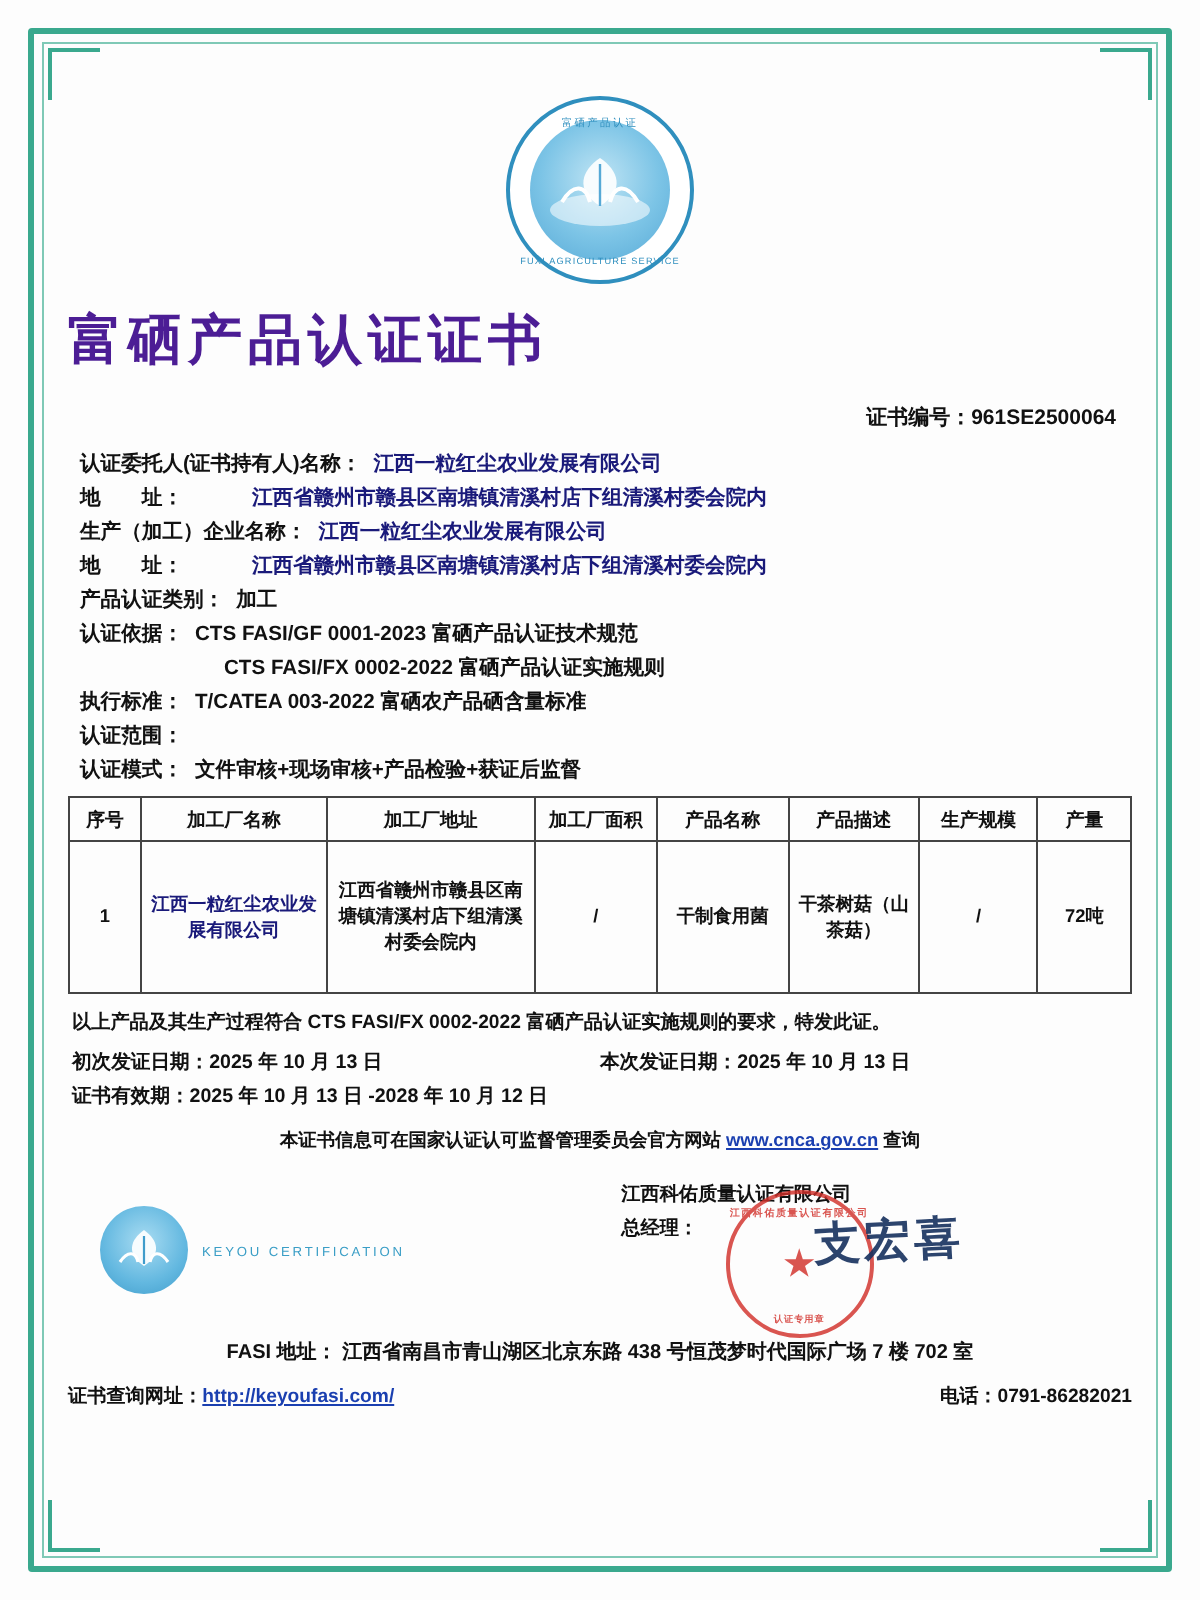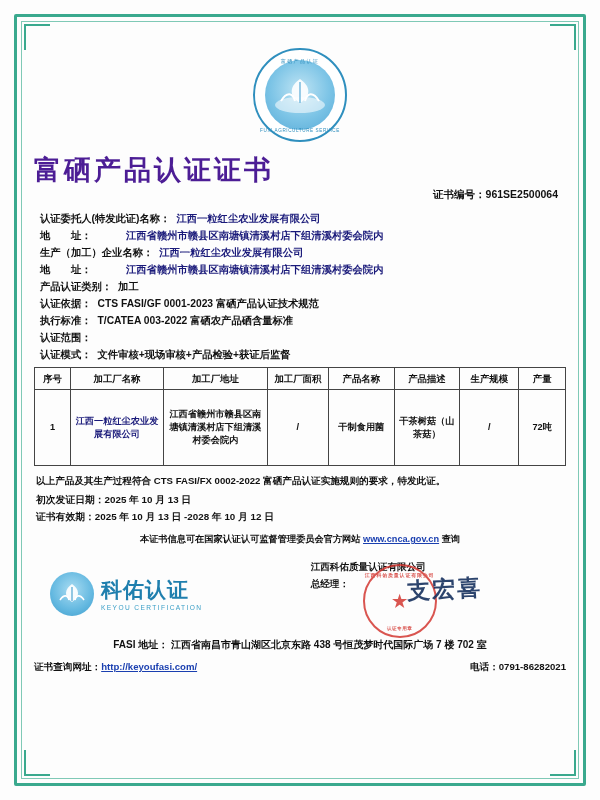--- a/index.html
+++ b/index.html
@@ -78,20 +78,21 @@
     font-size: 27px;
     letter-spacing: 3px;
     color: #4c1d95;
     margin-top: 10px;
   }
   .cert-no {
     text-align: right;
     font-size: 10.5px;
     font-weight: bold;
     color: #111;
+    margin-top: 14px;
     padding-right: 8px;
   }
   .cert-no .label { font-weight: bold; }
   .cert-no .value { font-weight: bold; }
 
   
   .fields { margin-top: 8px; padding: 0 6px; }
   .frow {
     display: flex;
     align-items: flex-start;
@@ -291,21 +292,21 @@
 
     <div class="cert-title">富硒产品认证证书</div>
 
     <div class="cert-no">
       <span class="label">证书编号：</span><span class="value">961SE2500064</span>
     </div>
 
     <div class="fields">
 
       <div class="frow">
-        <span class="k" style="flex:0 0 auto;">认证委托人(特发此证)名称：</span>
+        <span class="k" style="flex:0 0 auto;">认证委托人(证书持有人)名称：</span>
         <span class="v" style="margin-left:6px;">江西一粒红尘农业发展有限公司</span>
       </div>
 
       <div class="frow">
         <span class="k">地　　址：</span>
         <span class="v">江西省赣州市赣县区南塘镇清溪村店下组清溪村委会院内</span>
       </div>
 
       <div class="frow">
         <span class="k" style="flex:0 0 auto;">生产（加工）企业名称：</span>
@@ -320,20 +321,24 @@
       <div class="frow">
         <span class="k" style="flex:0 0 auto;">产品认证类别：</span>
         <span class="v dark" style="margin-left:6px;">加工</span>
       </div>
 
       <div class="frow">
         <span class="k" style="flex:0 0 auto;">认证依据：</span>
         <span class="v dark" style="margin-left:6px;">CTS FASI/GF 0001-2023 富硒产品认证技术规范</span>
       </div>
 
+      <div class="frow">
+        <span class="k" style="flex:0 0 72px;"></span>
+        <span class="v dark">CTS FASI/FX 0002-2022 富硒产品认证实施规则</span>
+      </div>
 
       <div class="frow">
         <span class="k" style="flex:0 0 auto;">执行标准：</span>
         <span class="v dark" style="margin-left:6px;">T/CATEA 003-2022 富硒农产品硒含量标准</span>
       </div>
 
       <div class="frow">
         <span class="k" style="flex:0 0 auto;">认证范围：</span>
       </div>
 
@@ -379,20 +384,23 @@
         </tr>
       </tbody>
     </table>
 
     <div class="statement">以上产品及其生产过程符合 CTS FASI/FX 0002-2022 富硒产品认证实施规则的要求，特发此证。</div>
 
     <div class="dates">
       <div class="d1">
         <span>初次发证日期：</span><span>2025 年 10 月 13 日</span>
       </div>
+      <div class="d2">
+        <span>本次发证日期：</span><span>2025 年 10 月 13 日</span>
+      </div>
     </div>
     <div class="validity">
       <span>证书有效期：</span><span>2025 年 10 月 13 日 -2028 年 10 月 12 日</span>
     </div>
 
     <div class="website-line">
       <span>本证书信息可在国家认证认可监督管理委员会官方网站 </span><span class="url">www.cnca.gov.cn</span><span> 查询</span>
     </div>
 
     <div class="sig-area">
@@ -400,21 +408,20 @@
         <div class="ky-logo">
           <div class="ky-mark">
             <svg width="30" height="24" viewBox="0 0 30 24">
               <path d="M15 2 C8 7, 6 14, 15 20 C24 14, 22 7, 15 2 Z" fill="#ffffff" opacity="0.92"></path>
               <path d="M15 5 L15 19" stroke="#3f9ccb" stroke-width="1.1"></path>
               <path d="M3 18 C7 12, 11 13, 12 18" stroke="#ffffff" stroke-width="1.6" fill="none"></path>
               <path d="M27 18 C23 12, 19 13, 18 18" stroke="#ffffff" stroke-width="1.6" fill="none"></path>
             </svg>
           </div>
           <div class="ky-text">
-            <div class="cn">科佑认证</div>
             <div class="en">KEYOU CERTIFICATION</div>
           </div>
         </div>
       </div>
       <div class="sig-right">
         <div class="line">江西科佑质量认证有限公司</div>
         <div class="line">总经理：</div>
         <div class="seal">
           <div class="ring-top">江西科佑质量认证有限公司</div>
           <div class="star">★</div>

